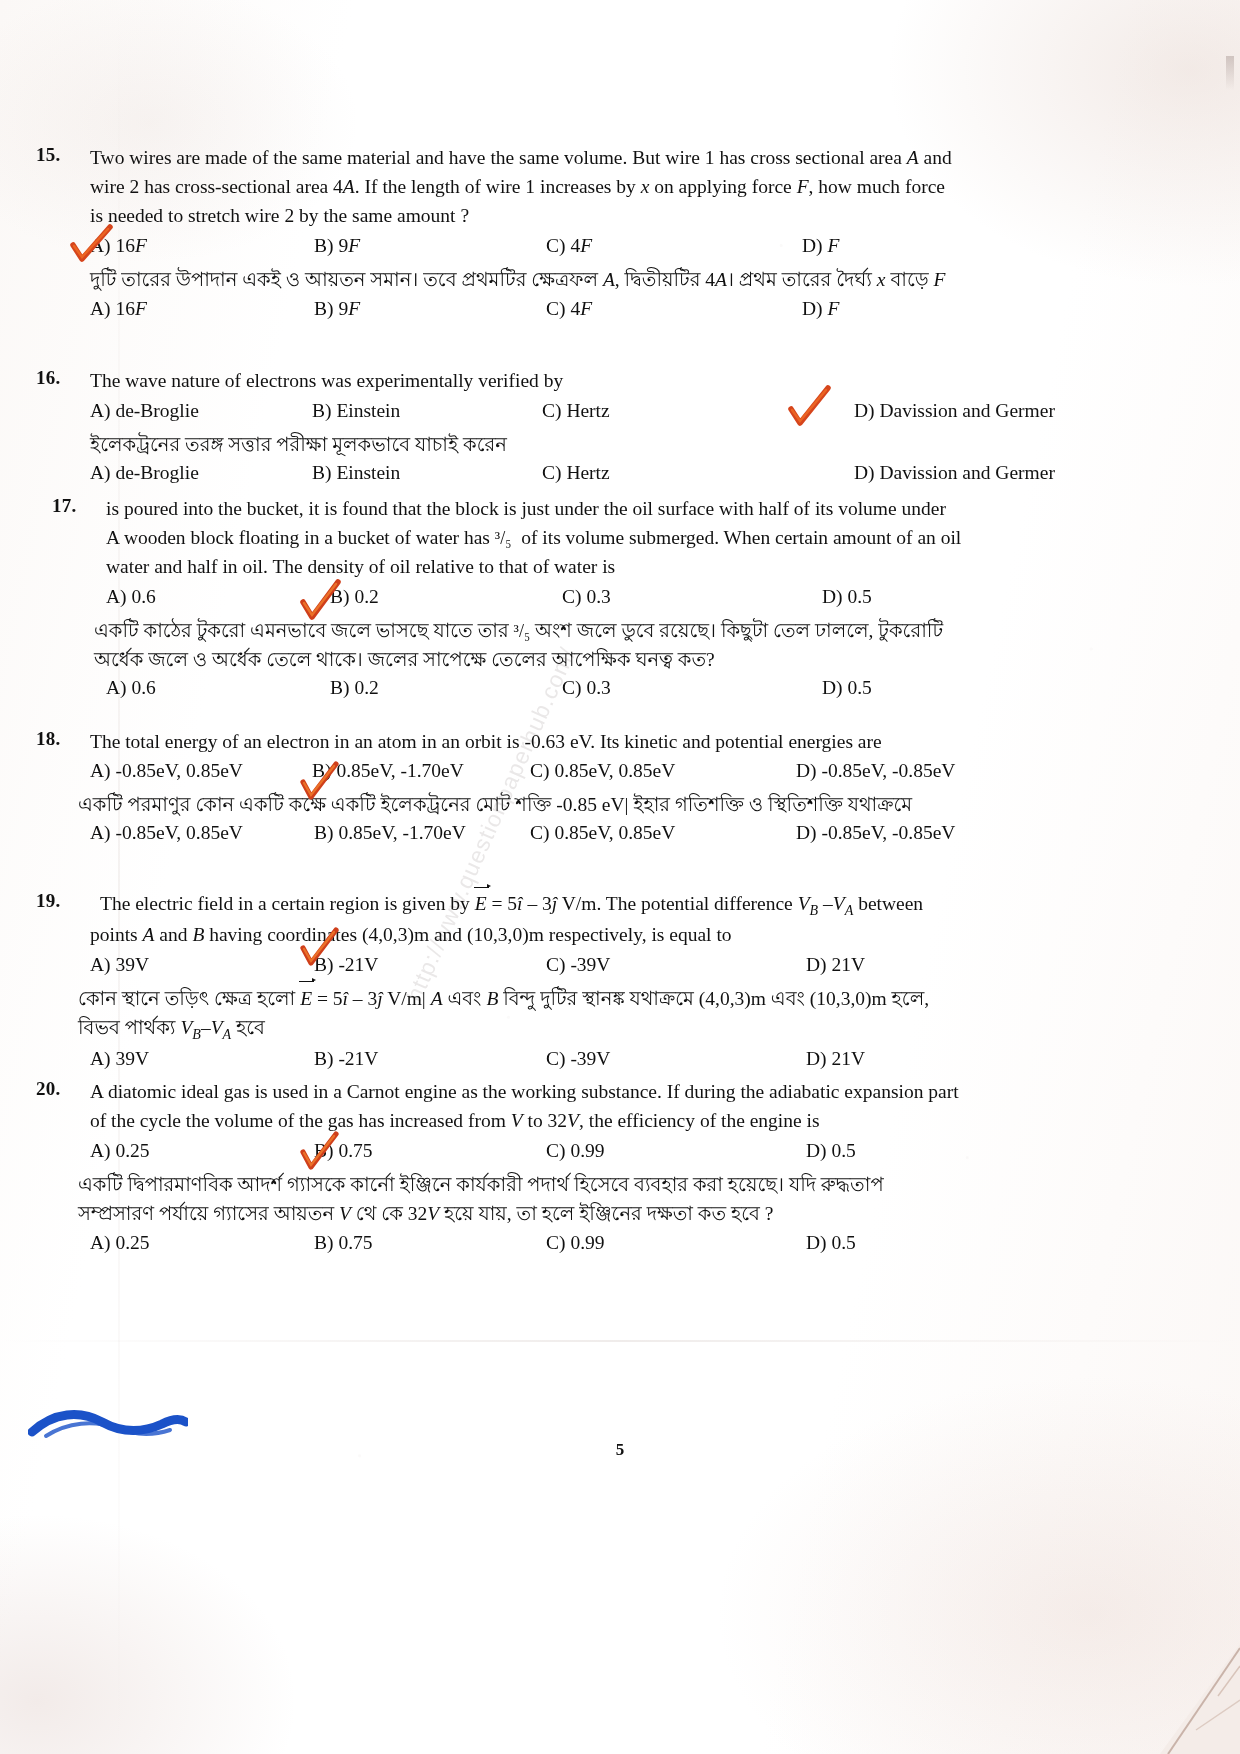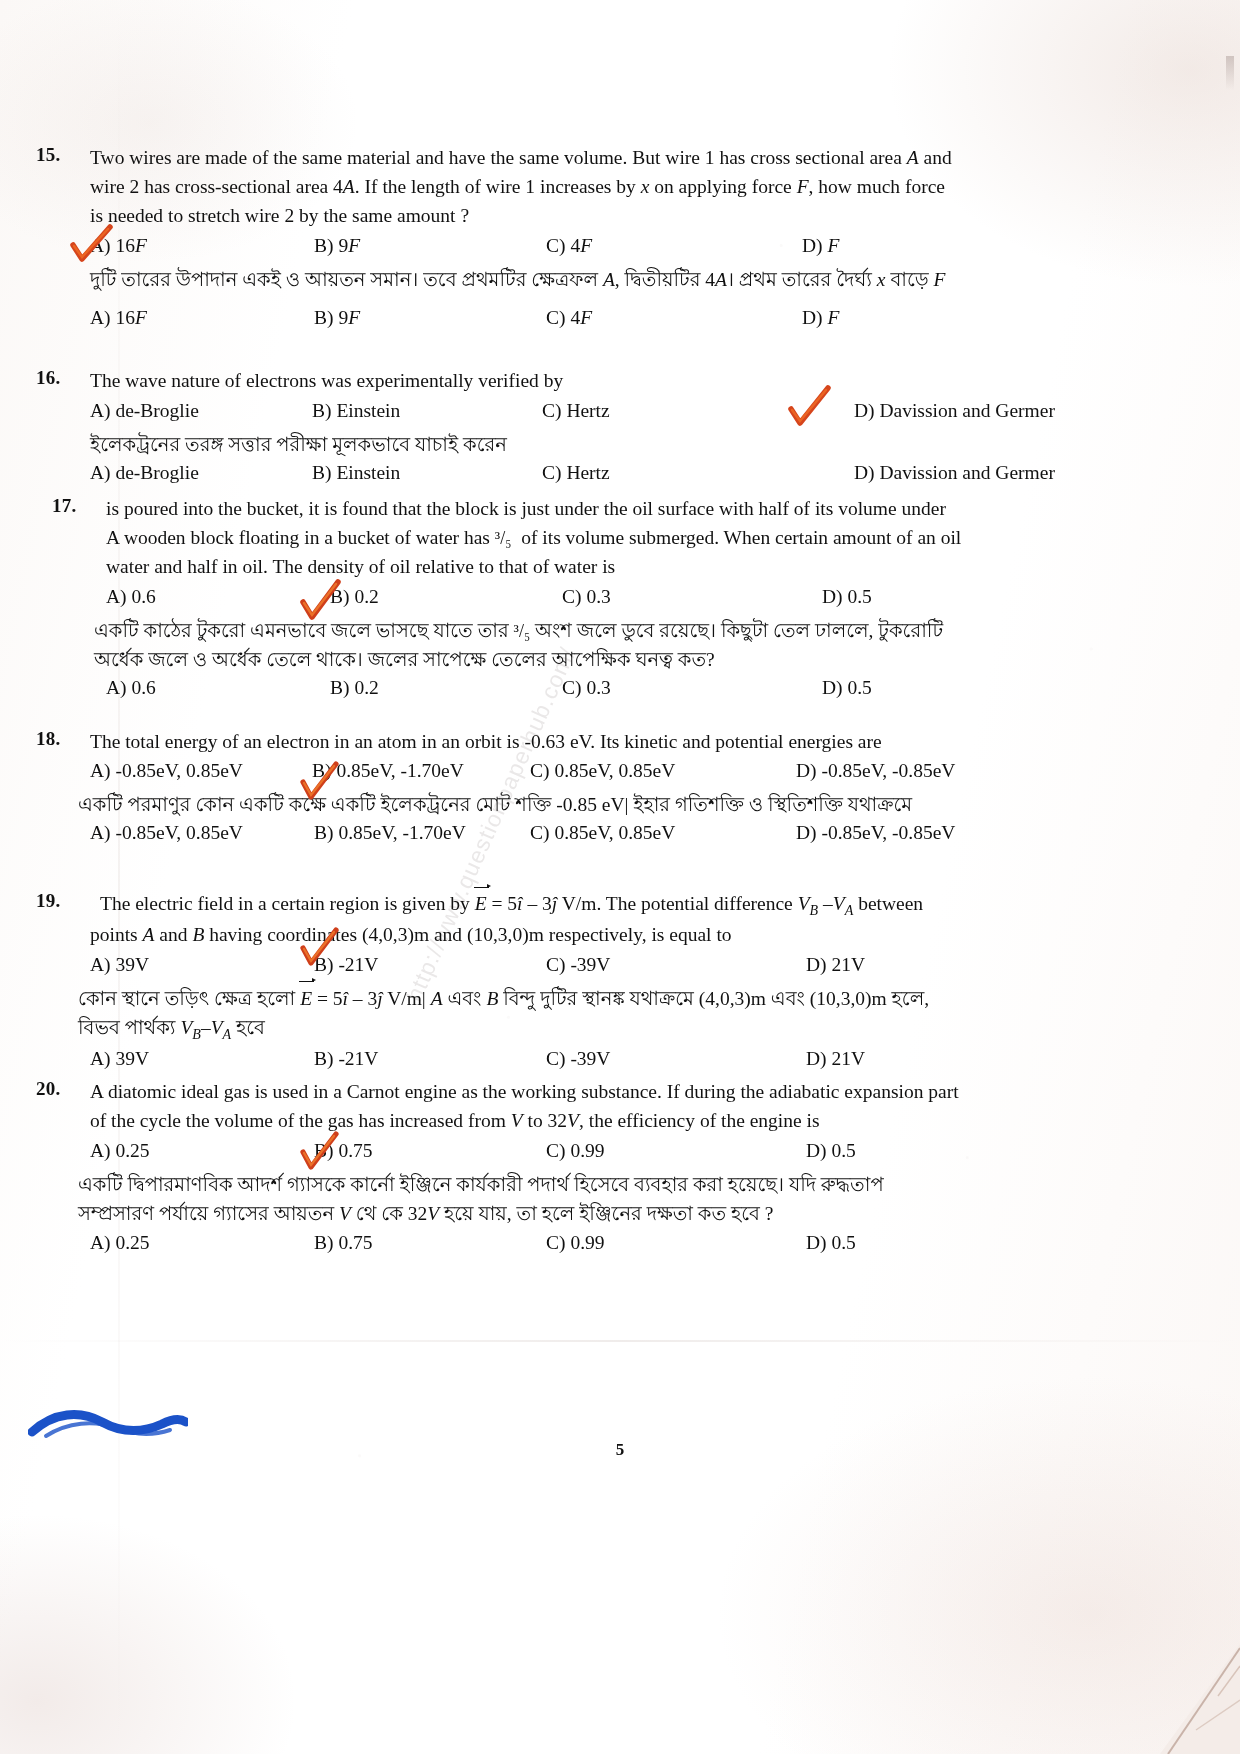--- a/index.html
+++ b/index.html
@@ -223,21 +223,21 @@
       </div>
       <div class="opts set-wide" style="margin-top:4px;">
         <span class="opt oA">A) 16<i>F</i></span>
         <span class="opt oB">B) 9<i>F</i></span>
         <span class="opt oC">C) 4<i>F</i></span>
         <span class="opt oD">D) <i>F</i></span>
       </div>
       <div class="bn">
         দুটি তারের উপাদান একই ও আয়তন সমান। তবে প্রথমটির ক্ষেত্রফল <i>A</i>, দ্বিতীয়টির 4<i>A</i>। প্রথম তারের দৈর্ঘ্য <i>x</i> বাড়ে <i>F</i>
       </div>
-      <div class="opts set-wide" style="margin-top:13px;">
+      <div class="opts set-wide" style="margin-top:4px;">
         <span class="opt oA">A) 16<i>F</i></span>
         <span class="opt oB">B) 9<i>F</i></span>
         <span class="opt oC">C) 4<i>F</i></span>
         <span class="opt oD">D) <i>F</i></span>
       </div>
     </div>
   </div>
 
   <div class="q" style="top:367px;">
     <div class="qnum">16.</div>

